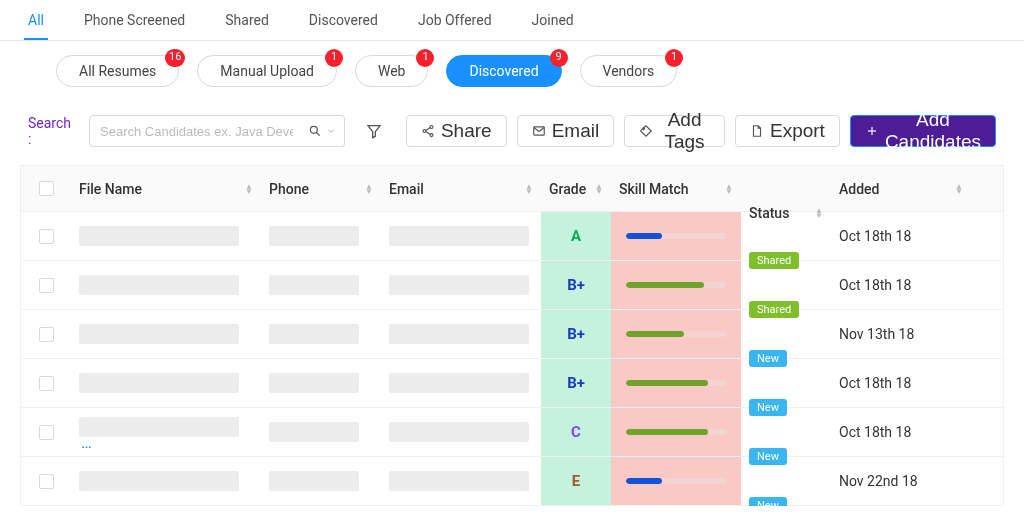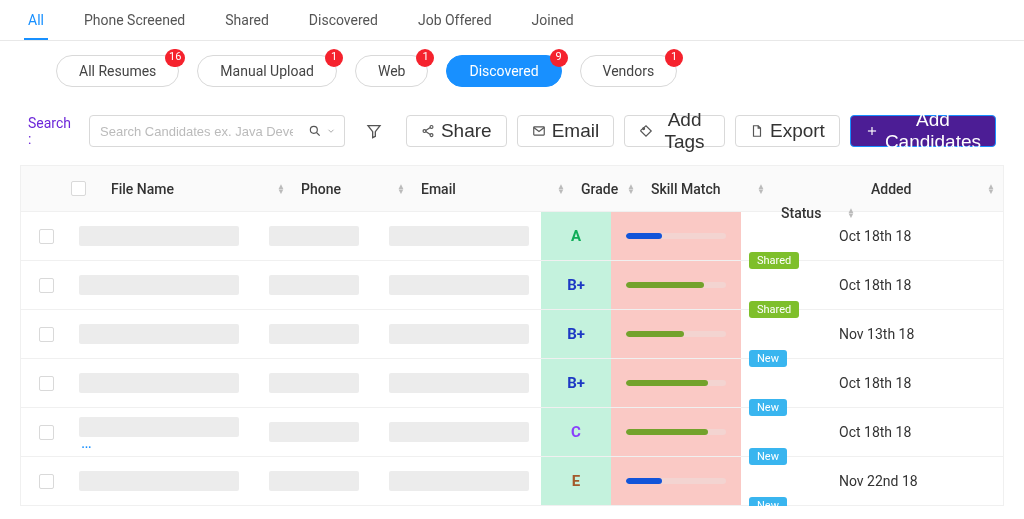--- a/index.html
+++ b/index.html
@@ -127,21 +127,20 @@
   .thead, .trow {
     display:flex;
     align-items:center;
     border-bottom:1px solid #f0f0f0;
   }
   .thead {
     background:#fafafa;
     height:46px;
     font-weight:500;
     color:#333;
-    justify-content:flex-end;
   }
   .trow { height:49px; }
   .cell { padding:0 8px; display:flex;align-items:center; }
   .c-check { width:50px; justify-content:center; }
   .c-file  { width:190px; }
   .c-phone { width:120px; }
   .c-email { width:160px; }
   .c-grade { width:70px; justify-content:center; }
   .c-skill { width:130px; justify-content:center;gap:6px; }
   .c-status{ width:90px;margin-top:48px; }

